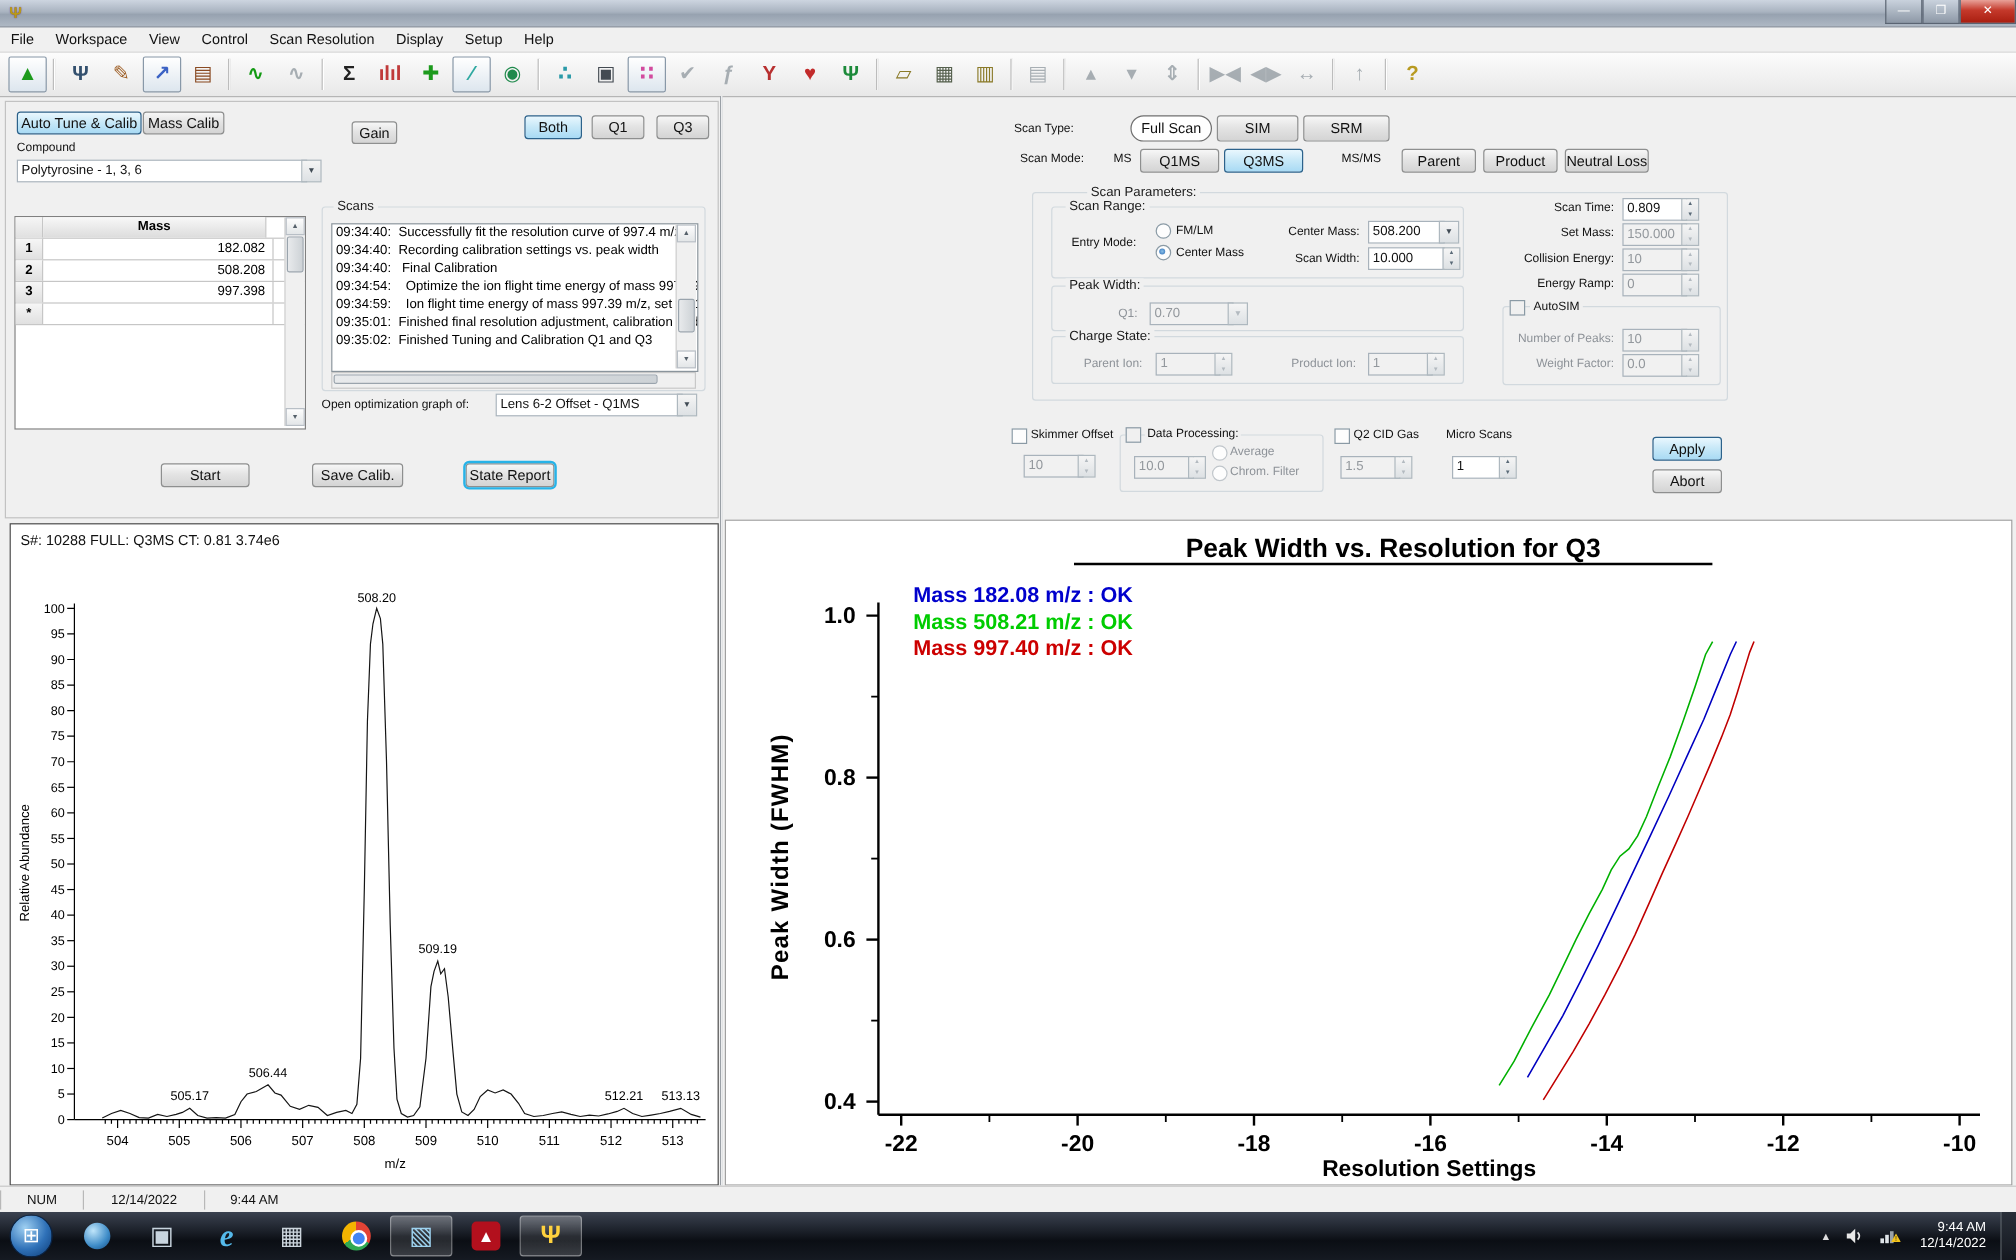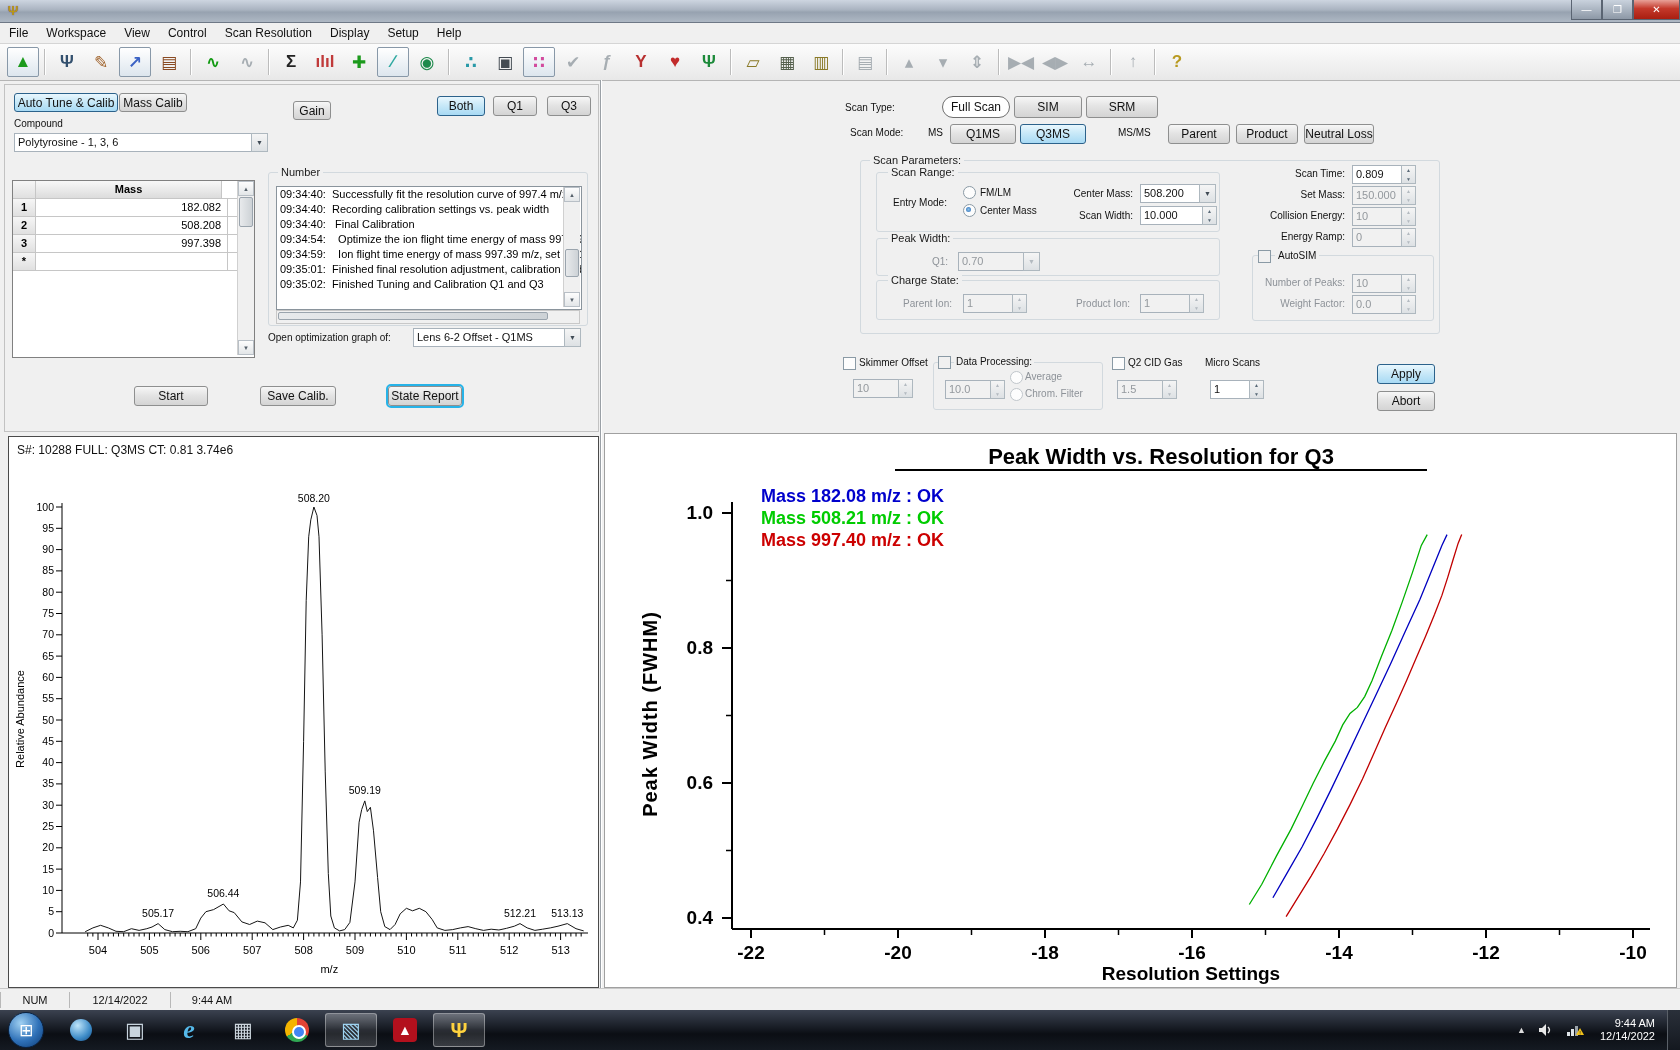--- a/index.html
+++ b/index.html
@@ -200,21 +200,21 @@
       <div class="mt-val"></div>
     </div>
     <div class="vscroll" style="right: 0px; top: 0px; height: 174px; left: auto;">
       <div class="sb-arrow" style="top:0;">▲</div>
       <div class="sb-thumb" style="top:16px;height:30px;"></div>
       <div class="sb-arrow" style="bottom:0;">▼</div>
     </div>
   </div>
 
 <div class="groupbox" style="left:268px;top:172px;width:318px;height:152px;"></div>
-<div class="grouplabel" style="left:278px;top:166px;">Number</div>
+<div class="grouplabel" style="left:278px;top:166px;">Scans</div>
 <div id="status-list">
     <div class="st-line">09:34:40:  Successfully fit the resolution curve of 997.4 m/z</div>
     <div class="st-line">09:34:40:  Recording calibration settings vs. peak width</div>
     <div class="st-line">09:34:40:   Final Calibration</div>
     <div class="st-line">09:34:54:    Optimize the ion flight time energy of mass 997.39 m</div>
     <div class="st-line">09:34:59:    Ion flight time energy of mass 997.39 m/z, set to -1</div>
     <div class="st-line">09:35:01:  Finished final resolution adjustment, calibration and D</div>
     <div class="st-line">09:35:02:  Finished Tuning and Calibration Q1 and Q3</div>
   </div>
 <div class="vscroll" style="left:563px;top:187px;height:120px;">
@@ -242,21 +242,21 @@
 <div class="lbl" style="left:850px;top:127px;">Scan Mode:</div>
 <div class="lbl" style="left:928px;top:127px;">MS</div>
 <div class="btn" style="left:950px;top:124px;width:64px;height:18px;">Q1MS</div>
 <div class="btn blue" style="left:1020px;top:124px;width:64px;height:18px;">Q3MS</div>
 <div class="lbl" style="left:1118px;top:127px;">MS/MS</div>
 <div class="btn" style="left:1168px;top:124px;width:60px;height:18px;">Parent</div>
 <div class="btn" style="left:1236px;top:124px;width:60px;height:18px;">Product</div>
 <div class="btn" style="left:1304px;top:124px;width:68px;height:18px;">Neutral Loss</div>
 
 <div class="groupbox" style="left:860px;top:160px;width:578px;height:172px;"></div>
-<div class="grouplabel" style="left:870px;top:154px;text-align:right;">Scan Parameters:</div>
+<div class="grouplabel" style="left:906px;top:154px;text-align:right;">Scan Parameters:</div>
 
 <div class="groupbox" style="left:876px;top:172px;width:342px;height:58px;"></div>
 <div class="grouplabel" style="left:888px;top:166px;">Scan Range:</div>
 <div class="lbl" style="left:893px;top:197px;">Entry Mode:</div>
 <div class="radio" style="left:963px;top:186px;"></div>
 <div class="lbl" style="left:980px;top:187px;">FM/LM</div>
 <div class="radio sel" style="left:963px;top:204px;"></div>
 <div class="lbl" style="left:980px;top:205px;">Center Mass</div>
 <div class="lbl" style="left:1045px;top:188px;width:88px;text-align:right;">Center Mass:</div>
 <div class="field" style="left:1140px;top:184px;width:56px;height:15px;">508.200</div>

